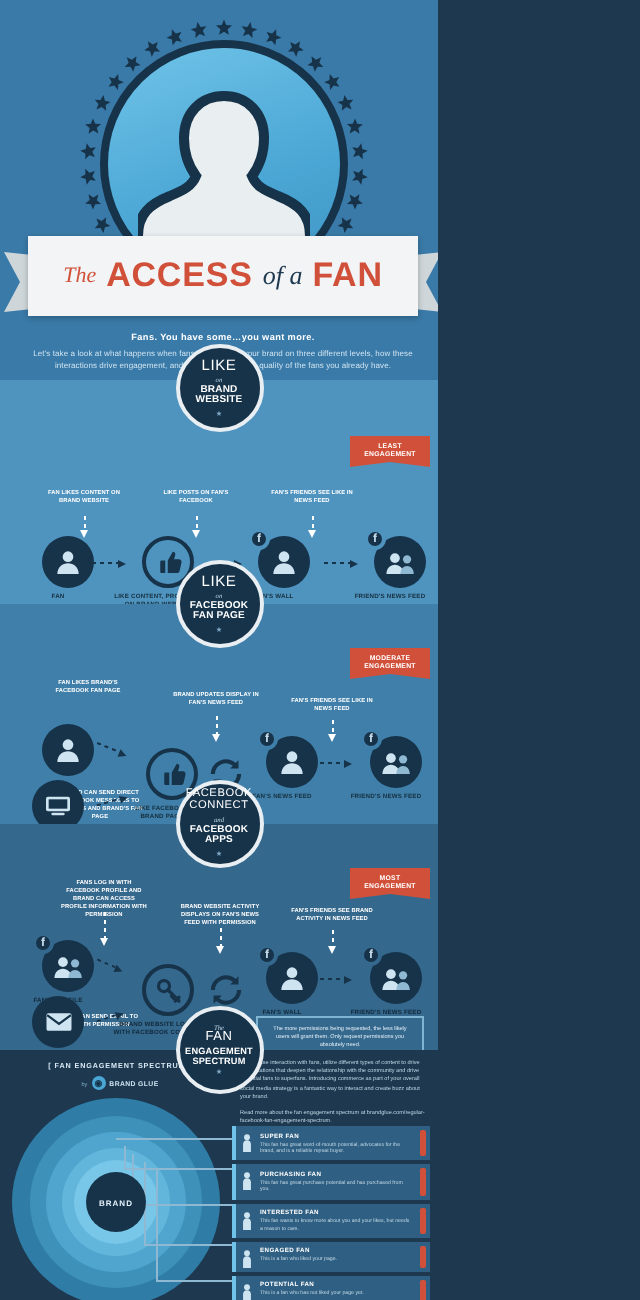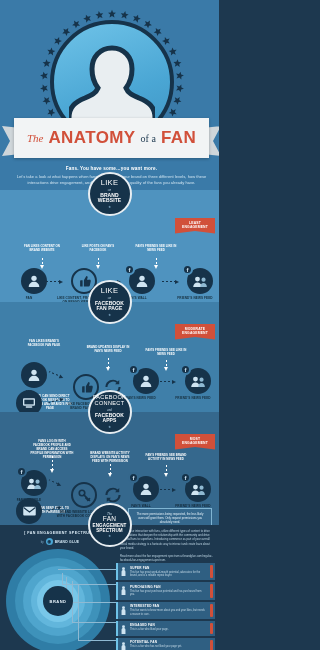--- a/index.html
+++ b/index.html
@@ -62,21 +62,21 @@
     background: #f2f4f5;
     box-shadow: 0 1px 3px rgba(0,0,0,.25);
     display: flex;
     align-items: center;
     justify-content: center;
     gap: 5px;
     padding: 0 6px;
   }
   .t-the { color: #d1503a; font-size: 11px; font-style: italic; font-family: "Liberation Serif", serif; }
   .t-anatomy { color: #d1503a; font-size: 17px; font-weight: bold; letter-spacing: .4px; }
-  .t-ofa { color: #1d384f; font-size: 10px; font-family: "Liberation Serif", serif; }
+  .t-ofa { color: #1d384f; font-size: 13px; font-style: italic; font-family: "Liberation Serif", serif; }
   .t-fan { color: #d1503a; font-size: 17px; font-weight: bold; letter-spacing: .4px; }
 
   .intro {
     position: absolute;
     left: 14px; right: 14px; top: 166px;
     text-align: center;
   }
   .intro-lead {
     color: #ffffff;
     font-size: 4.6px;
@@ -382,21 +382,21 @@
       <svg class="avatar-silhouette" viewBox="0 0 86 104">
         <path d="M43 8c12 0 20 9 20 21 0 9-3 15-6 19 2 5 6 7 13 10 10 4 16 9 16 20v26H0V78c0-11 6-16 16-20 7-3 11-5 13-10-3-4-6-10-6-19C23 17 31 8 43 8z" fill="#e9eef1" stroke="#16334a" stroke-width="5"></path>
       </svg>
     </div>
 
     <div class="banner">
       <div class="banner-tail l"></div>
       <div class="banner-tail r"></div>
       <div class="banner-main">
         <span class="t-the">The</span>
-        <span class="t-anatomy">ANATOMY</span>
+        <span class="t-anatomy">ACCESS</span>
         <span class="t-ofa">of a</span>
         <span class="t-fan">FAN</span>
       </div>
     </div>
 
     <div class="intro">
       <div class="intro-lead">Fans. You have some…you want more.</div>
       <div class="intro-body">Let's take a look at what happens when fans engage with your brand on three different levels, how these interactions drive engagement, and how to increase the quality of the fans you already have.</div>
     </div>
   </div>

